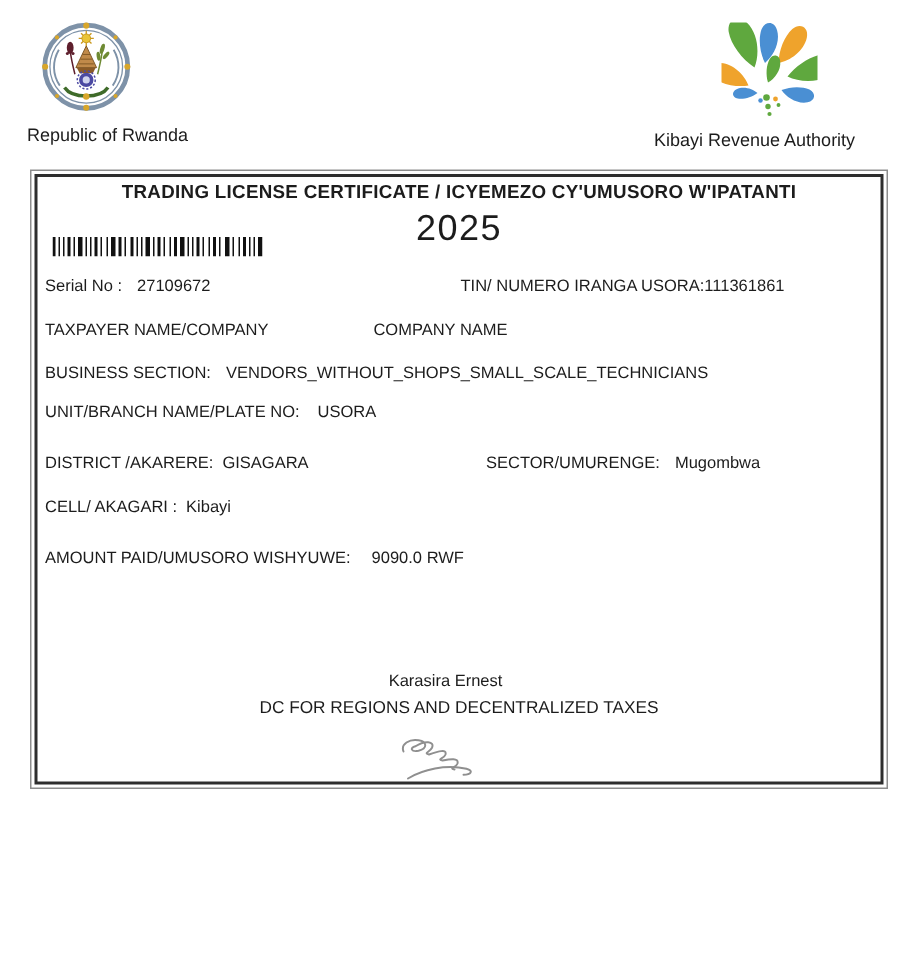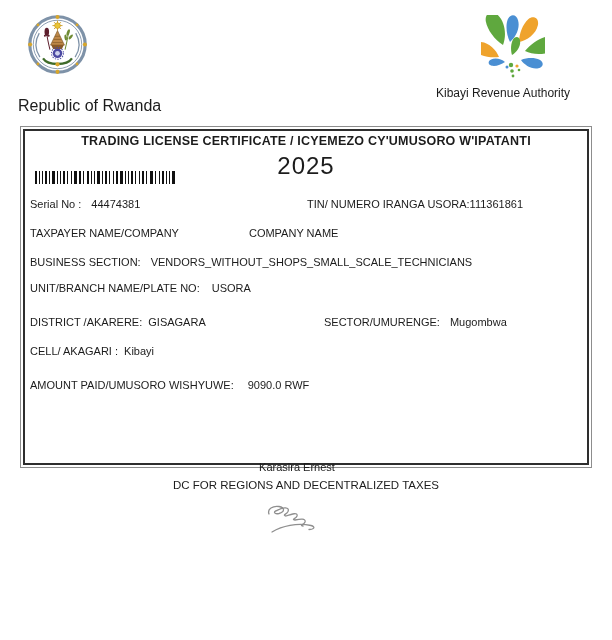--- a/index.html
+++ b/index.html
@@ -3,27 +3,27 @@
 <meta charset="utf-8">
 <style>
   html,body{margin:0;padding:0;background:#ffffff;}
   body{width:612px;height:640px;position:relative;overflow:hidden;
        font-family:"Liberation Sans",sans-serif;color:#1c1c1c;
        -webkit-font-smoothing:antialiased;}
   .page{position:absolute;inset:0;background:#fff;}
 
   
   .coa-logo{position:absolute;left:26px;top:13px;}
-  .gov-label{position:absolute;left:18px;top:97px;font-size:16px;}
+  .gov-label{position:absolute;left:18px;top:83px;font-size:12px;}
   .rra-logo{position:absolute;left:481px;top:15px;}
   .rra-label{position:absolute;left:436px;top:86px;font-size:12px;}
 
   
-  .cert-box{position:absolute;left:20px;top:113px;width:572px;height:342px;
-            border:1px solid #8d8d8d;padding:2px;box-sizing:border-box;background:#fff;margin-top:13px;}
+  .cert-box{position:absolute;left:20px;top:113px;width:572px;height:413px;
+            border:1px solid #8d8d8d;padding:2px;box-sizing:border-box;background:#fff;}
   .cert-inner{position:relative;width:100%;height:100%;border:2px solid #2e2e2e;box-sizing:border-box;}
 
   .cert-title{position:absolute;top:3px;left:0;right:0;text-align:center;
               font-size:12.5px;font-weight:bold;letter-spacing:.2px;}
   .cert-year{position:absolute;top:21px;left:0;right:0;text-align:center;
              font-size:24px;letter-spacing:1px;}
   .barcode{position:absolute;left:10px;top:40px;}
 
   .row{position:absolute;left:0;right:0;padding-left:5px;font-size:11px;white-space:nowrap;}
   .row .val{display:inline-block;}
@@ -157,21 +157,21 @@
             <rect x="120" width="1" height="13"></rect>
           <rect x="124" width="1" height="13"></rect>
             <rect x="127" width="2" height="13"></rect>
             <rect x="131" width="1" height="13"></rect>
           <rect x="134" width="1" height="13"></rect>
             <rect x="137" width="3" height="13"></rect>
         </g>
       </svg>
 
       <div class="row r-serial">
-        <span>Serial No :</span><span class="val gap10">44474381</span>
+        <span>Serial No :</span><span class="val gap10">27109672</span>
         <span class="col2 c-tin"><span>TIN/ NUMERO IRANGA USORA:</span><span class="val gap0">111361861</span></span>
       </div>
 
       <div class="row r-taxpayer">
         <span>TAXPAYER NAME/COMPANY</span><span class="val gap70">COMPANY NAME</span>
       </div>
 
       <div class="row r-business">
         <span>BUSINESS SECTION:</span><span class="val gap10">VENDORS_WITHOUT_SHOPS_SMALL_SCALE_TECHNICIANS</span>
       </div>

